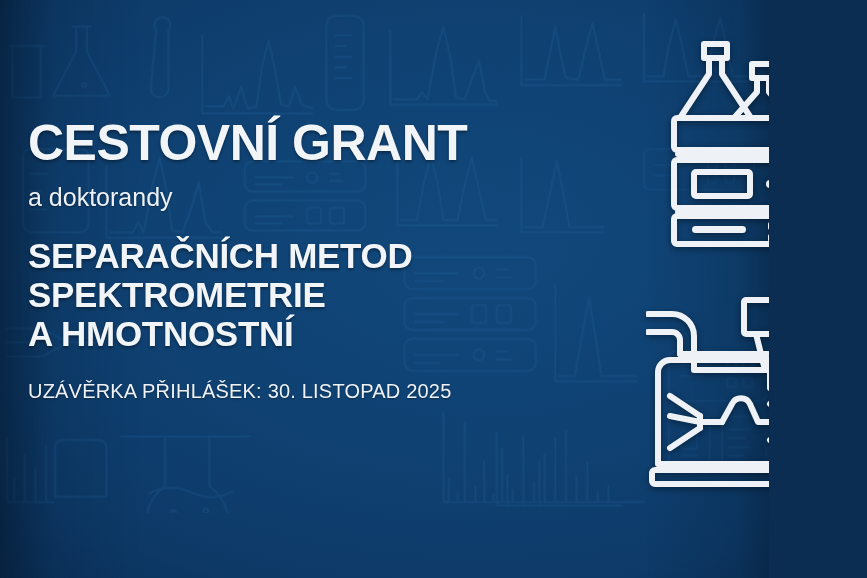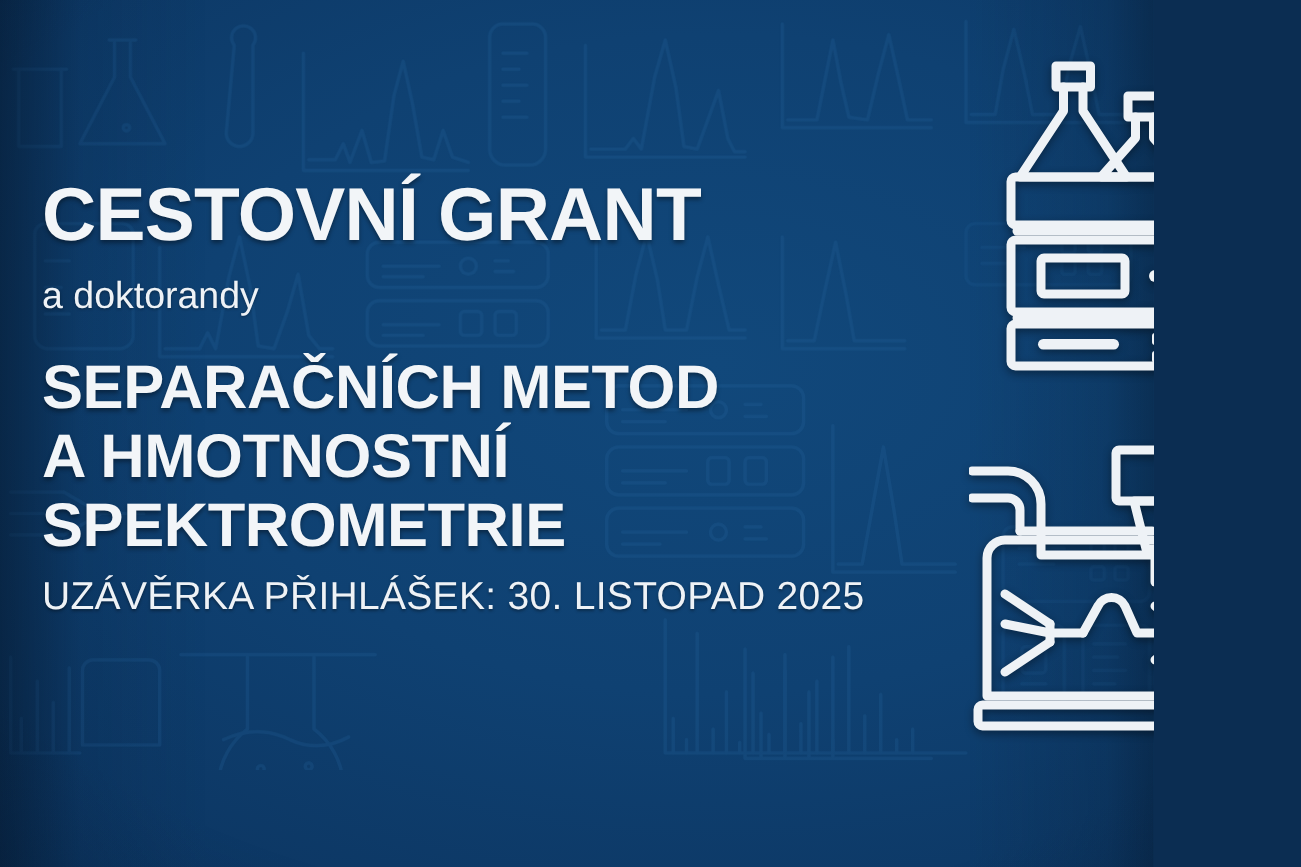--- a/index.html
+++ b/index.html
@@ -58,32 +58,32 @@
     font-size:25px;
     font-weight:400;
     line-height:1.32;
     color:#eef2f6;
     text-shadow:0 1px 2px rgba(0,0,0,.34);
     margin-top:6px;
     white-space:nowrap;
   }
   .sub2 { margin-top:12px; }
   .headline {
-    font-size:41px;
+    font-size:35px;
     font-weight:bold;
     line-height:1.12;
     letter-spacing:-0.3px;
     color:#f2f5f8;
     text-shadow:0 2px 3px rgba(0,0,0,.38);
     white-space:nowrap;
   }
   #headline-block { margin-top:22px; }
   #deadline {
-    margin-top:8px;
-    font-size:26px;
+    margin-top:26px;
+    font-size:20px;
     font-weight:500;
     letter-spacing:.2px;
     color:#eef2f6;
     text-shadow:0 1px 2px rgba(0,0,0,.34);
     white-space:nowrap;
   }
 
   
   .icon-art { position:absolute; pointer-events:none; }
   #icon-hplc { left:664px; top:34px;  width:168px; height:214px; }
@@ -239,22 +239,22 @@
 
   <div id="copy">
 
     <div class="title">CESTOVNÍ GRANT</div>
 
 
     <div class="sub sub2">a doktorandy</div>
 
     <div id="headline-block">
       <div class="headline">SEPARAČNÍCH METOD</div>
+      <div class="headline">SPEKTROMETRIE</div>
       <div class="headline">A HMOTNOSTNÍ</div>
-      <div class="headline">SPEKTROMETRIE</div>
     </div>
 
     <div id="deadline">UZÁVĚRKA PŘIHLÁŠEK: 30. LISTOPAD 2025</div>
   </div>
 
   <div class="icon-art" id="icon-hplc">
     <svg viewBox="0 0 168 214" aria-hidden="true">
       <g fill="none" stroke="#eef2f6" stroke-width="6" stroke-linecap="round" stroke-linejoin="round">
 
         <path d="M40 10 L63 10 L63 24 L40 24 Z"></path>

